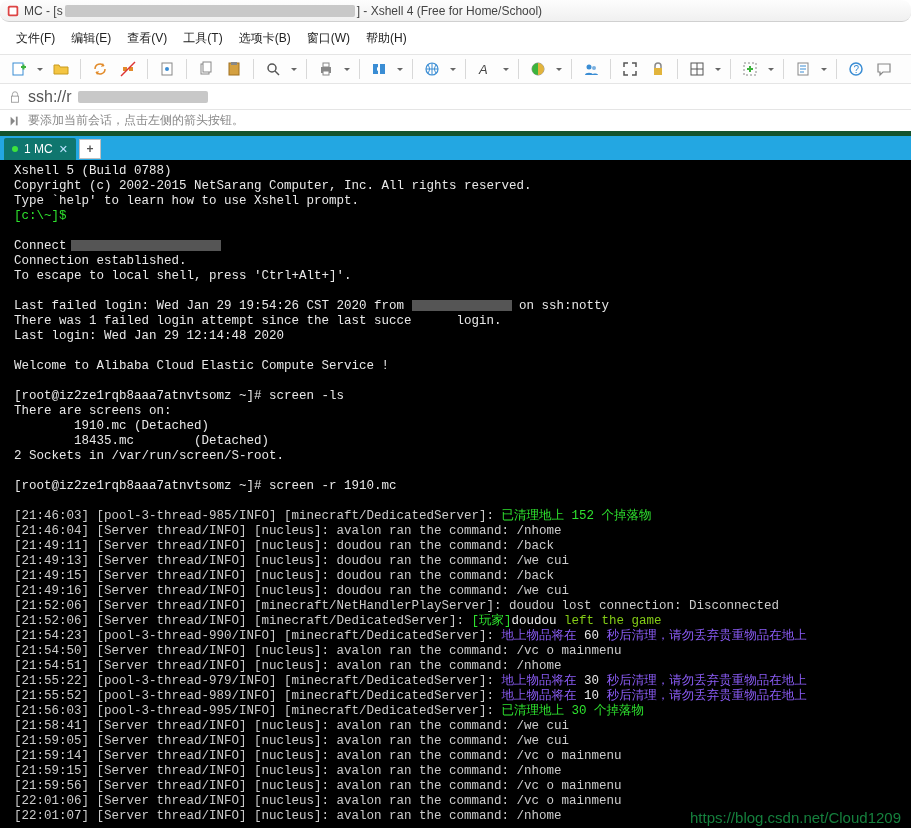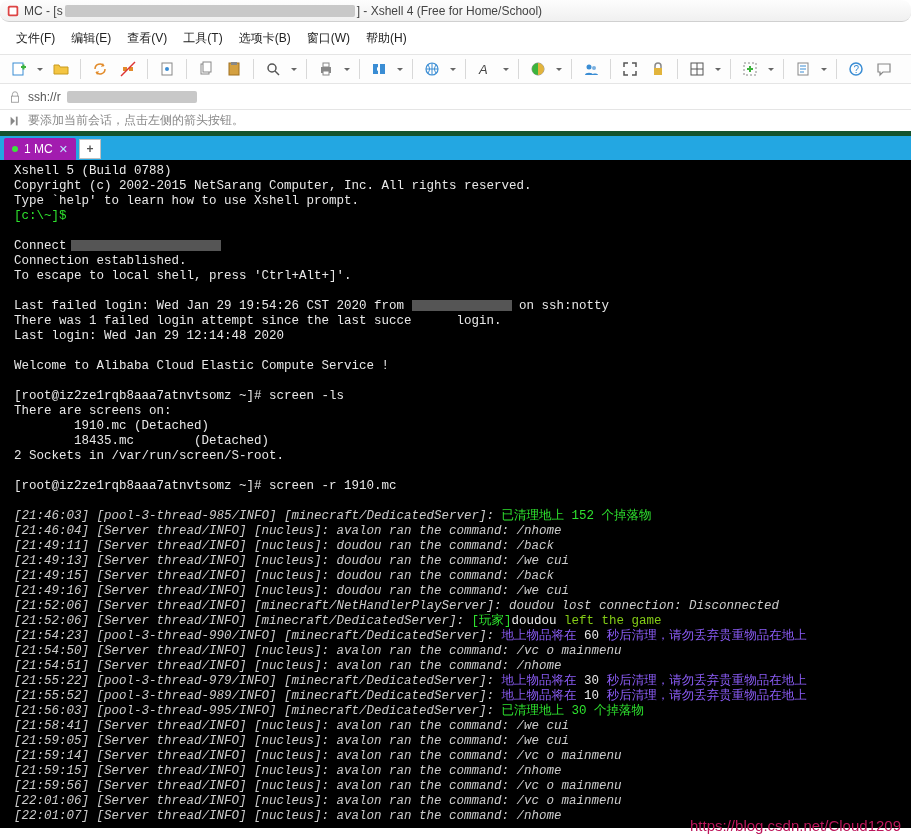--- a/index.html
+++ b/index.html
@@ -11,31 +11,31 @@
   .menubar { height: 22px; display: flex; align-items: center; padding: 16px 8px; gap: 0; background:#fff; }
   .menubar span { padding: 2px 8px; color:#222; cursor:default; }
   .toolbar { height: 30px; display: flex; align-items: center; padding: 0 8px; gap: 6px; border-top:1px solid #e5e5e5; border-bottom:1px solid #e5e5e5; background:#fdfdfd;}
   .tb-btn { width: 22px; height: 22px; display:flex; align-items:center; justify-content:center; border-radius:2px; }
   .tb-btn svg { width:16px; height:16px; }
   .tb-sep { width:1px; height:20px; background:#d8d8d8; margin:0 2px;}
   .dd { width:8px; height:22px; display:flex; align-items:center; justify-content:center;}
   .dd::after{content:"";border:3px solid transparent;border-top-color:#666;margin-top:3px;}
   .addrbar { height:26px; display:flex; align-items:center; padding:0 8px; gap:6px; border-bottom:1px solid #e5e5e5;}
   .lock { width:14px; height:14px; color:#888;}
-  .addr-text { color:#555; font-size:12px;}
+  .addr-text { color:#555; font-size:16px;}
   .infobar { height:26px; display:flex; align-items:center; padding:0 8px; gap:6px; border-bottom:5px solid #14532d; color:#888;}
   .tabstrip { height:24px; background:#23a7e2; display:flex; align-items:flex-end; padding-left:4px;}
-  .tab { height:22px; background:#a21caf; color:#fff; display:flex; align-items:center; padding:0 8px; font-size:12px; gap:6px; border-top-left-radius:2px; border-top-right-radius:2px;}
+  .tab { height:22px; background:#0f766e; color:#fff; display:flex; align-items:center; padding:0 8px; font-size:12px; gap:6px; border-top-left-radius:2px; border-top-right-radius:2px;}
   .tab .dot{width:6px;height:6px;border-radius:50%;background:#3de23d;}
   .tab .close{font-size:11px;color:#bde4ff;}
   .newtab{width:22px;height:20px;background:#fff;margin-left:3px;margin-bottom:1px;border:1px solid #c0c0c0;display:flex;align-items:center;justify-content:center;color:#555;font-weight:bold;}
   .term { background:#000; color:#ccc; font-family:"Consolas","Courier New",monospace; font-size:12.5px; line-height:15px; padding:4px 14px; height:668px; overflow:hidden; white-space:pre; }
-  .g{color:#2ee22e;} .y{color:#84cc16;} .r{color:#8b5cf6;} .w{color:#e8e8e8;} .gr{color:#ccc;font-style:italic;}
+  .g{color:#2ee22e;} .y{color:#84cc16;} .r{color:#8b5cf6;} .w{color:#e8e8e8;} .gr{color:#ccc;}
   .tredact{display:inline-block;background:#555;height:11px;vertical-align:middle;}
-  .watermark{position:absolute;right:10px;bottom:6px;color:#be185d;font-size:15px;font-family:Arial;}
+  .watermark{position:absolute;right:10px;bottom:14px;color:#15803d;font-size:15px;font-family:Arial;}
 </style>
 </head>
 <body>
 
 <div class="titlebar">
   <svg class="ticon" viewBox="0 0 16 16">
       <rect x="2" y="2" width="12" height="12" fill="#d44" rx="2"></rect>
       <rect x="4" y="4" width="8" height="8" fill="#fff" rx="1"></rect>
     </svg>
   <span class="ttxt">MC - [s</span>

